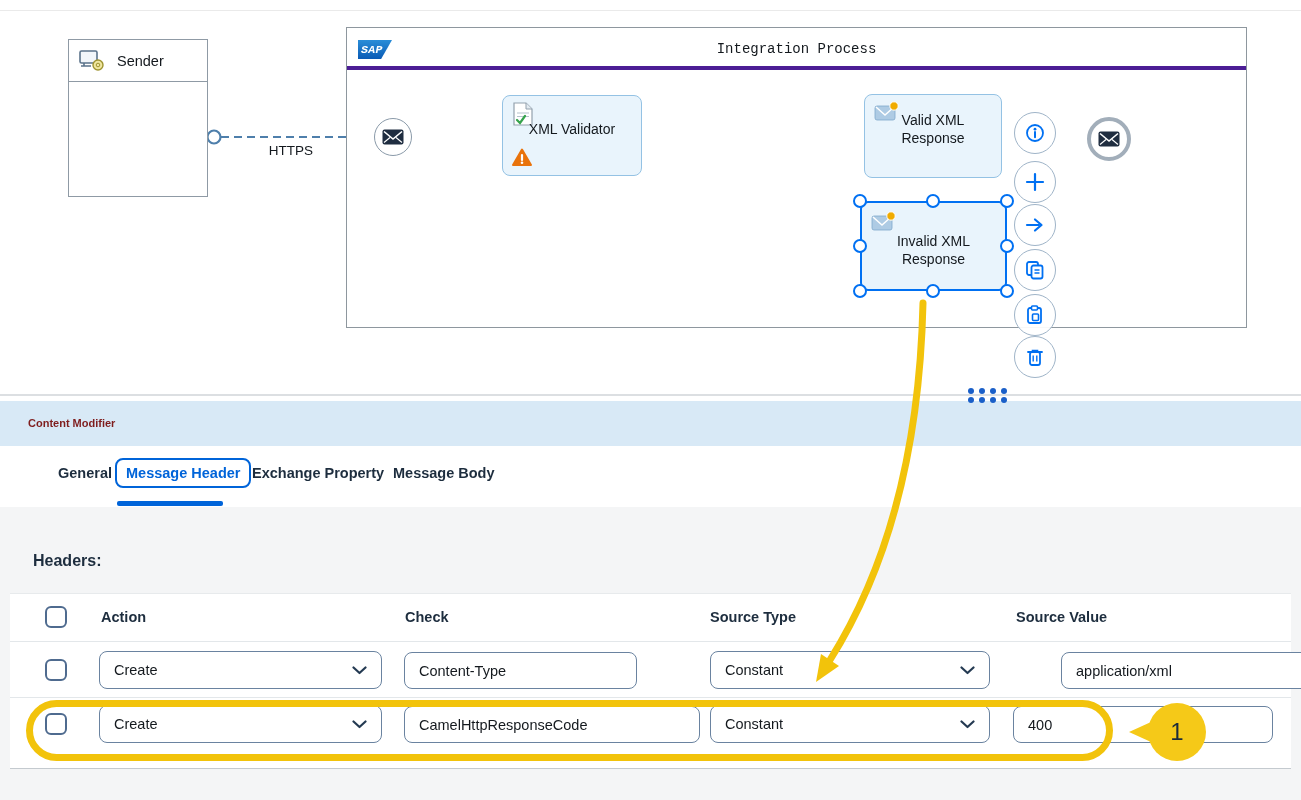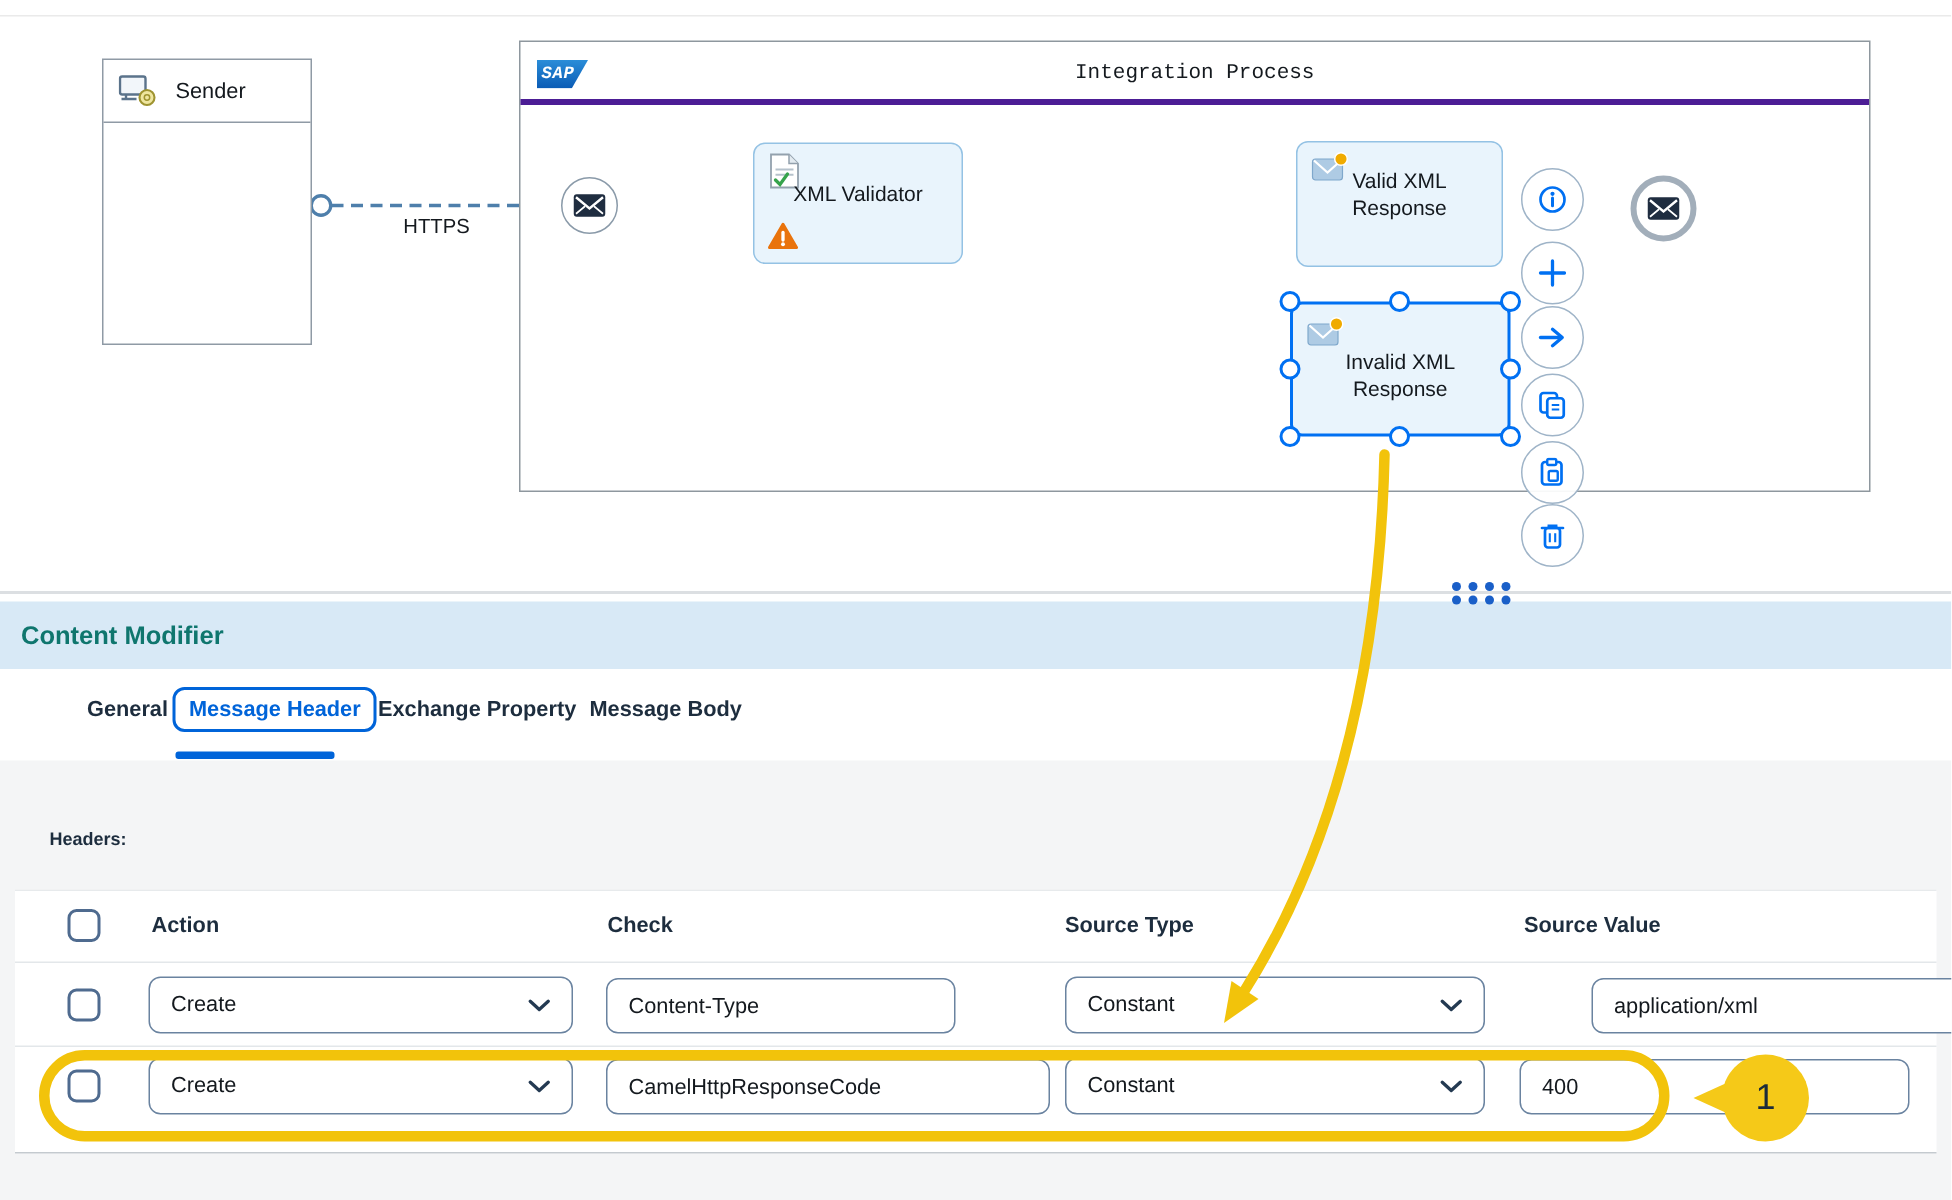--- a/index.html
+++ b/index.html
@@ -2,21 +2,21 @@
 <html><head>
 <meta charset="utf-8">
 <style>
   html,body{margin:0;padding:0;background:#fff;}
   #app{position:relative;width:1301px;height:800px;overflow:hidden;
        font-family:"Liberation Sans",sans-serif;color:#1d2d3e;background:#fff;}
   .abs{position:absolute;}
   svg{display:block;}
   
   .topline{left:0;top:10px;width:1301px;height:1px;background:#eaeaea;}
-  .participant{left:68px;top:39px;width:140px;height:191px;border:1.5px solid #8f9aa5;background:#fff;box-sizing:border-box;}
+  .participant{left:68px;top:39px;width:140px;height:158px;border:1.5px solid #8f9aa5;background:#fff;box-sizing:border-box;}
   .participant-header{position:absolute;left:0;top:0;right:0;height:42px;border-bottom:1.5px solid #8f9aa5;display:flex;align-items:center;padding-left:10px;gap:12px;box-sizing:border-box;}
   .participant-title{font-size:14.5px;color:#14191e;}
   .pool{left:346px;top:27px;width:901px;height:301px;border:1.5px solid #8e979e;background:#fff;box-sizing:border-box;}
   .pool-header{position:absolute;left:0;top:0;right:0;height:42px;border-bottom:4px solid #4c1d95;box-sizing:border-box;font-family:Liberation Mono, monospace;}
   .pool-title{position:absolute;left:0;top:13px;width:100%;text-align:center;font-size:14px;color:#14191e;}
   .sap-logo{position:absolute;left:11px;top:12px;width:34px;height:19px;background:linear-gradient(180deg,#2a8dd8,#0a5bb5);
             clip-path:polygon(0 0,100% 0,68% 100%,0 100%);color:#fff;font-size:11.5px;font-weight:bold;font-style:italic;
             line-height:19px;padding-left:3px;box-sizing:border-box;letter-spacing:.4px;}
   .event{border-radius:50%;background:#fff;display:flex;align-items:center;justify-content:center;box-sizing:border-box;}
   .start-event{left:374px;top:118px;width:38px;height:38px;border:1.5px solid #8a9aa9;}
@@ -28,26 +28,26 @@
   .diag-label{font-size:13.5px;color:#14191e;text-align:center;}
   .handle{width:14px;height:14px;border-radius:50%;background:#fff;border:2px solid #0070f2;box-sizing:border-box;z-index:5;}
   .ctx-btn{width:42px;height:42px;border-radius:50%;background:rgba(255,255,255,.93);border:1.5px solid #9fb4c8;
            display:flex;align-items:center;justify-content:center;box-sizing:border-box;z-index:6;}
   
   .splitter-line{left:0;top:394px;width:1301px;height:1.5px;background:#dcdfe2;}
   .dots{left:968px;top:388px;width:40px;display:flex;flex-wrap:wrap;gap:3px 5px;z-index:3;}
   .dots span{width:6px;height:6px;border-radius:50%;background:#1a5fc8;}
   
   .band{left:0;top:401px;width:1301px;height:45px;background:#d8e9f6;}
-  .band-title{position:absolute;left:14px;top:0;line-height:45px;font-size:17px;font-weight:bold;color:#0f766e;}
+  .band-title{position:absolute;left:28px;top:0;line-height:45px;font-size:11px;font-weight:bold;color:#7f1d1d;}
   .tab{position:absolute;top:465px;font-size:14.5px;font-weight:bold;color:#1d2d3e;white-space:nowrap;}
   .tab.active{color:#0064d9;border:2px solid #0064d9;border-radius:8px;padding:5px 9px;top:458px;}
   .tab-underline{left:117px;top:501px;width:106px;height:4.5px;border-radius:2px;background:#0064d9;}
   .panel-gray{left:0;top:507px;width:1301px;height:293px;background:#f4f5f6;}
-  .headers-label{left:33px;top:552px;font-size:12px;font-weight:bold;}
+  .headers-label{left:33px;top:552px;font-size:16px;font-weight:bold;}
   .tablecard{left:10px;top:593px;width:1281px;height:176px;background:#fff;border-top:1px solid #e7eaec;border-bottom:1.5px solid #c4cacf;box-sizing:border-box;}
   .tdivider{position:absolute;left:0;width:1281px;height:1px;background:#e3e7ea;}
   .colhead{position:absolute;top:0;height:47px;line-height:47px;font-size:14.5px;font-weight:bold;color:#1d2d3e;}
   .checkbox{position:absolute;width:22px;height:22px;border:2px solid #4f6b8f;border-radius:6px;background:#fff;box-sizing:border-box;}
   .field{position:absolute;background:#fff;border:1px solid #6a83a0;border-radius:8px;box-sizing:border-box;
          font-size:14.5px;color:#14191e;display:flex;align-items:center;padding:0 14px;}
   .field .chev{margin-left:auto;}
   .hl-rect{left:26px;top:700px;width:1087px;height:61px;border:7px solid #f2c30b;border-radius:32px;box-sizing:border-box;z-index:20;pointer-events:none;}
   .badge{left:1148px;top:703px;width:58px;height:58px;border-radius:50%;background:#f5c918;z-index:21;
          display:flex;align-items:center;justify-content:center;font-size:24px;color:#1c2b3a;}

